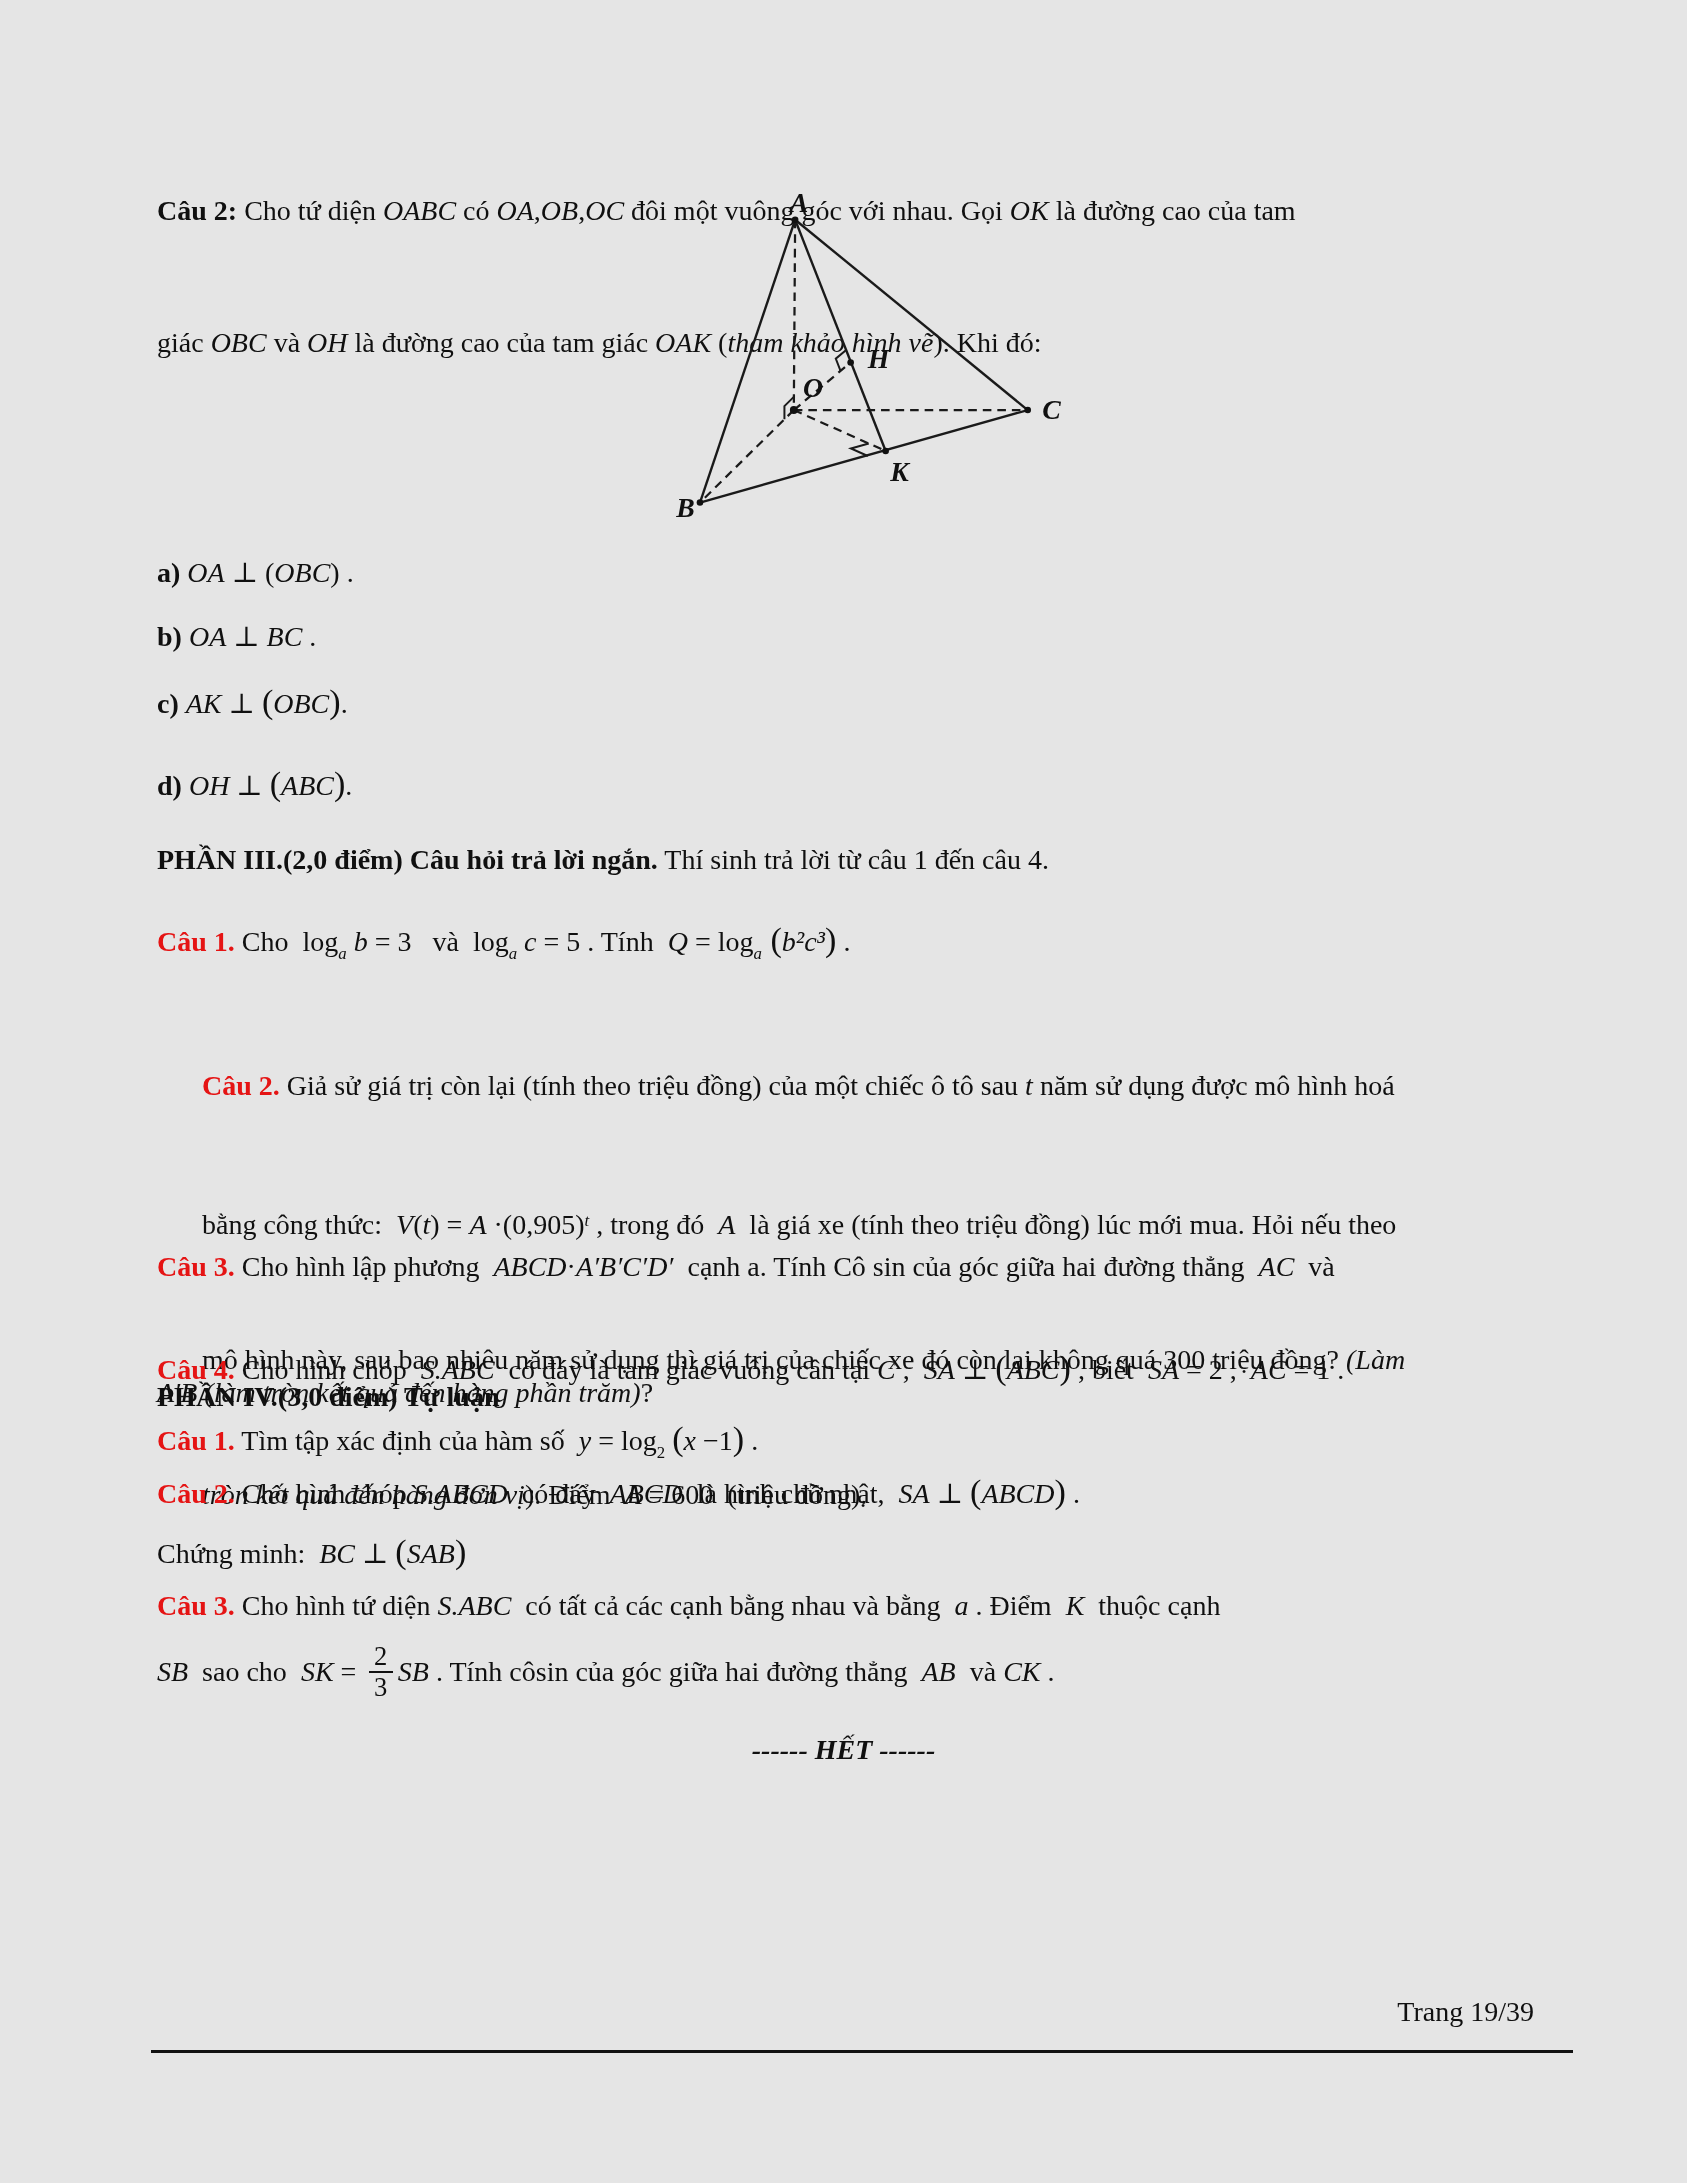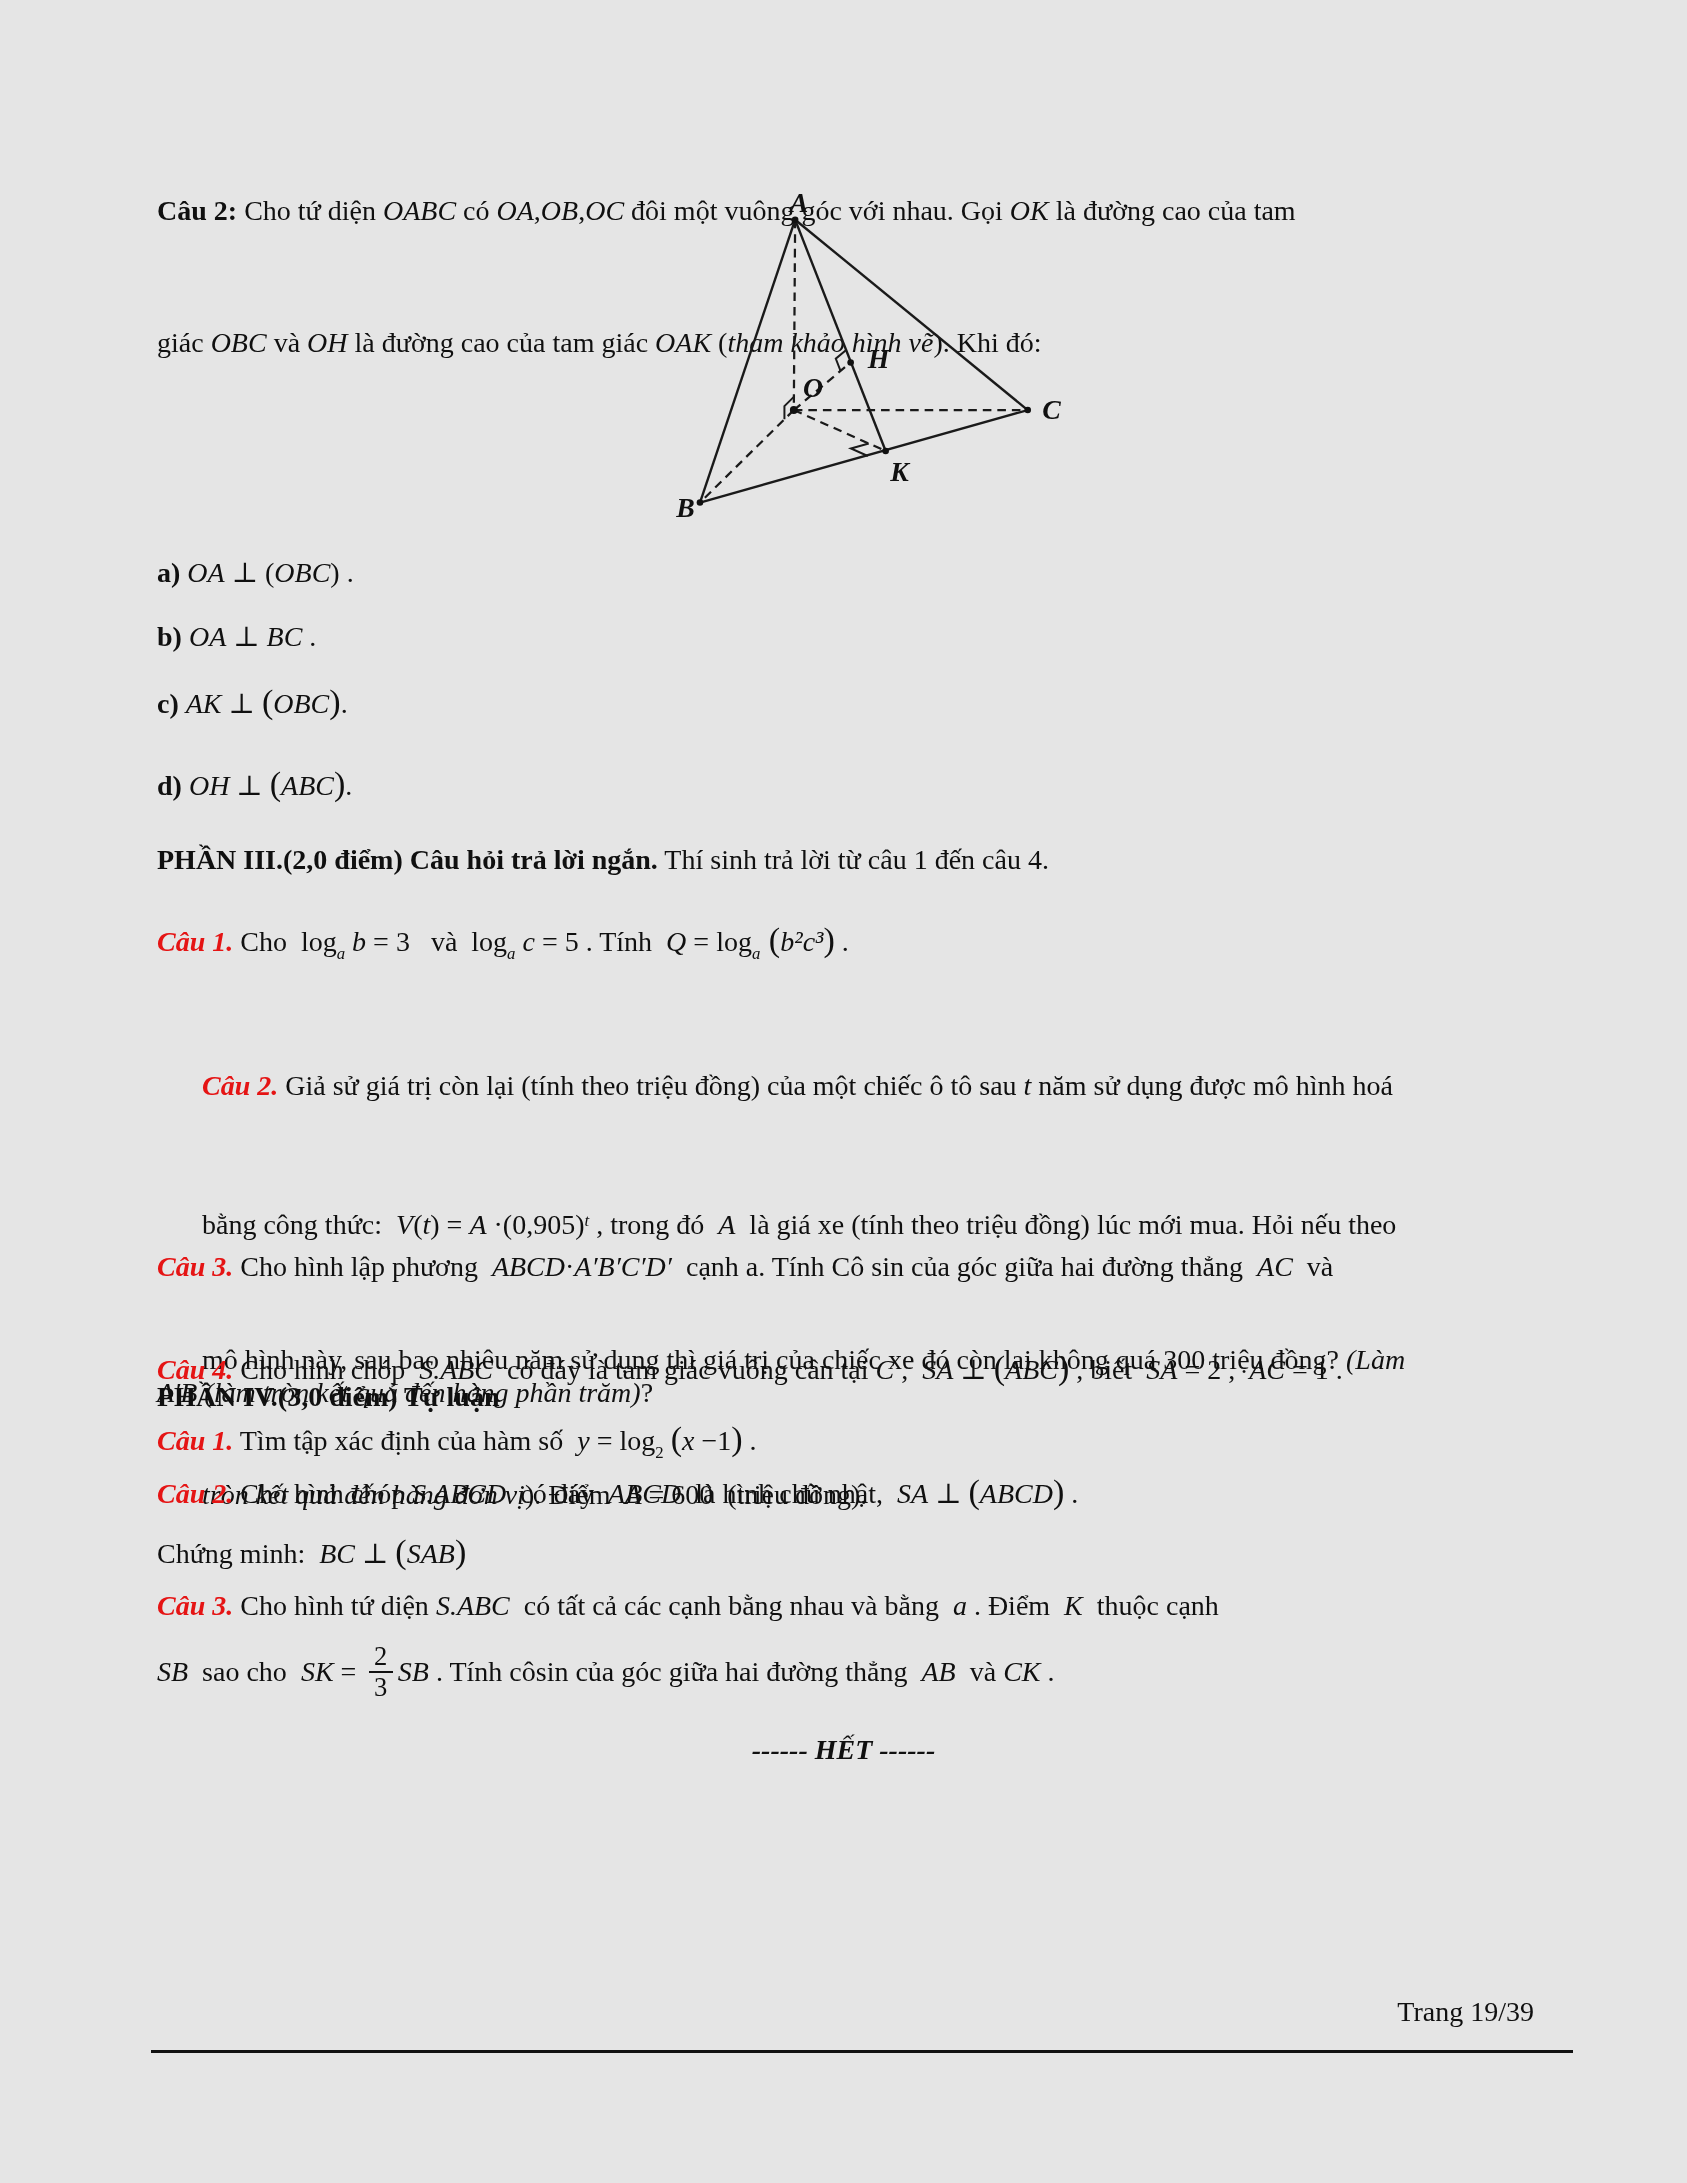--- a/index.html
+++ b/index.html
@@ -3,21 +3,21 @@
 <meta charset="utf-8">
 <style>
   html,body{margin:0;padding:0;background:#fff;}
   .page{position:relative;width:1687px;height:2183px;background:#e5e5e5;overflow:hidden;
         font-family:"Liberation Serif","DejaVu Serif",serif;color:#101010;}
   .para{position:absolute;left:157px;width:1403px;font-size:28px;line-height:44px;white-space:pre;}
   .line{display:block;white-space:pre;}
   .b{font-weight:700;}
   .i{font-style:italic;}
   .bi{font-weight:700;font-style:italic;}
-  .r{color:var(--red,#e51414);font-weight:700;font-style:italic;}
+  .r{color:var(--red,#e51414);font-weight:700;}
   .sub{font-size:0.6em;font-style:italic;vertical-align:-0.45em;}
   .subn{font-size:0.6em;vertical-align:-0.45em;}
   .sup{font-size:0.6em;font-style:italic;vertical-align:0.5em;}
   .big{font-size:1.22em;}
   .frac{display:inline-flex;flex-direction:column;align-items:center;vertical-align:middle;
         line-height:1.08;font-size:0.95em;margin:0 5.3px;}
   .frac .num{border-bottom:2px solid #101010;padding:0 5.3px;}
   .frac .den{padding:0 5.3px;}
   .flexline{display:flex;align-items:center;height:78px;}
   .center{text-align:center;width:1373px;}

